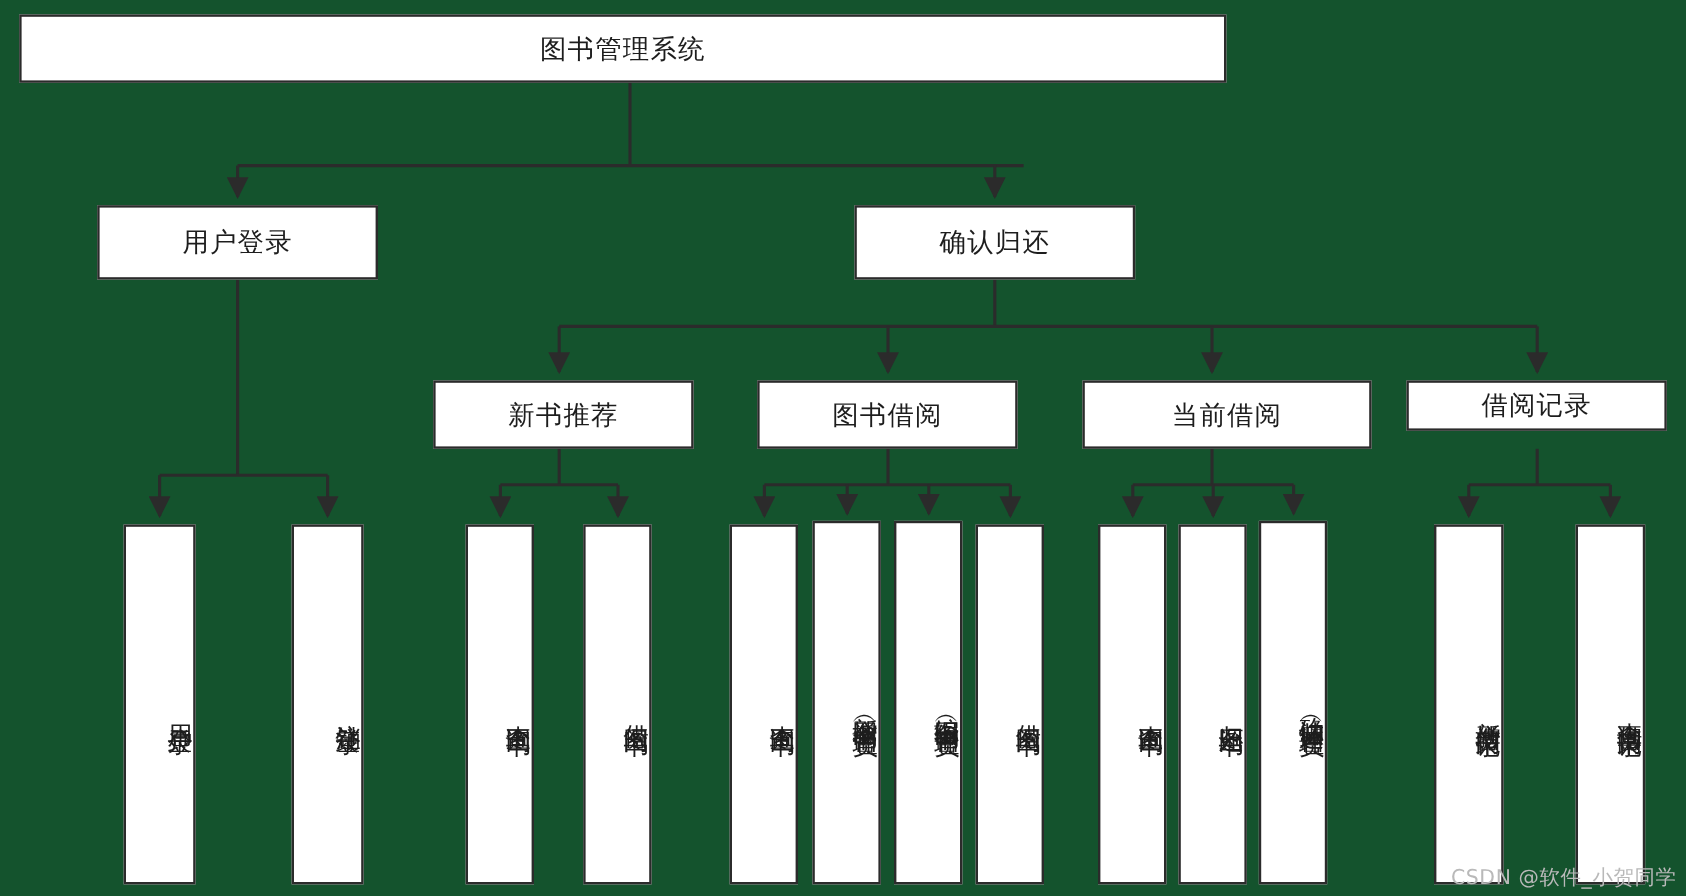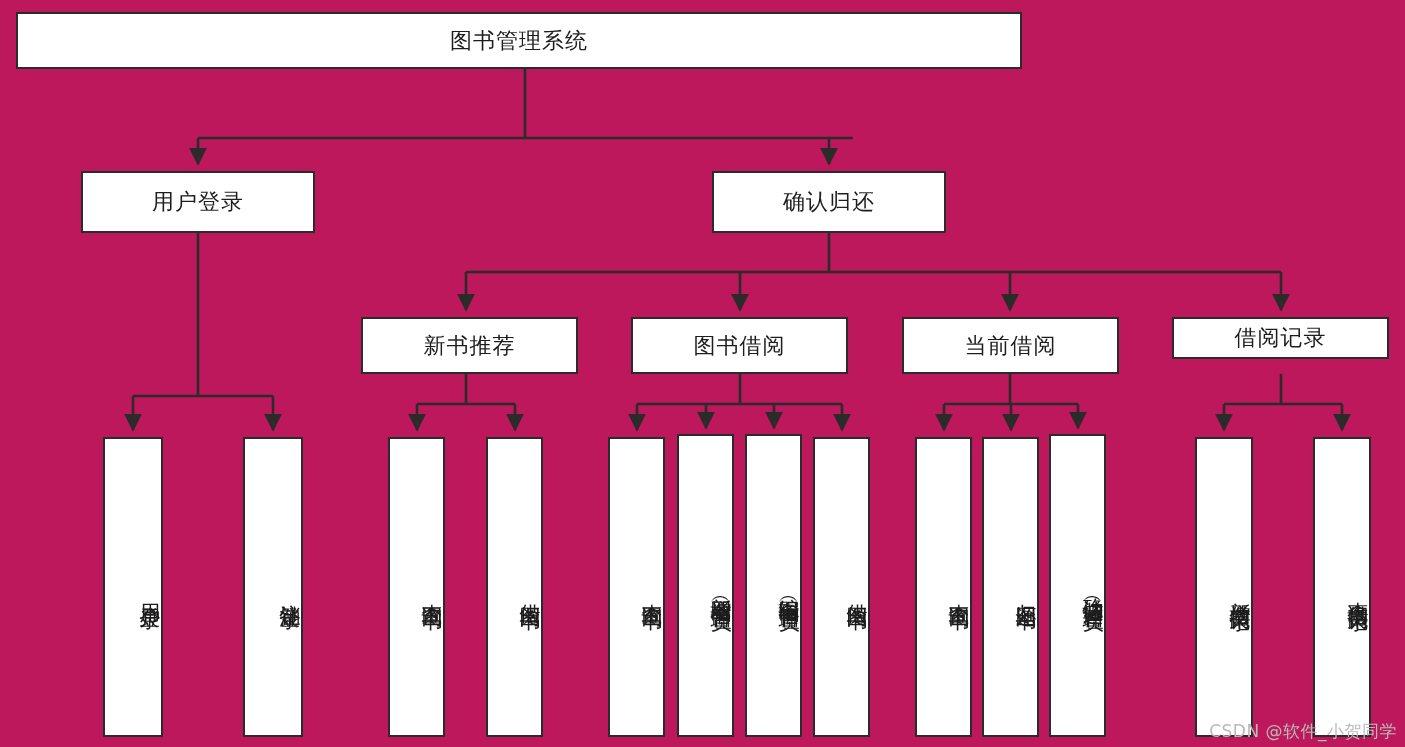--- a/index.html
+++ b/index.html
@@ -7,21 +7,21 @@
     padding: 0;
     background: #ffffff;
   }
   body {
     font-family: "DejaVu Sans", "Liberation Sans", sans-serif;
   }
   #canvas {
     position: relative;
     width: 1405px;
     height: 747px;
-    background: #be185d;
+    background: #14532d;
     overflow: hidden;
   }
   .node {
     position: absolute;
     box-sizing: border-box;
     border: 2.5px solid #2b2b2b;
     background: #ffffff;
     display: flex;
     align-items: center;
     justify-content: center;
@@ -152,21 +152,21 @@
   <div class="node horiz" style="left:712px; top:171px; width:234px; height:62px;">
     <span>确认归还</span>
   </div>
 
   <div class="node horiz" style="left:631px; top:317px; width:217px; height:57px;">
     <span>图书借阅</span>
   </div>
   <div class="node horiz" style="left:361px; top:317px; width:217px; height:57px;">
     <span>新书推荐</span>
   </div>
-  <div class="node horiz" style="left:902px; top:317px; width:217px; height:57px;">
+  <div class="node horiz" style="left:902px; top:317px; width:241px; height:57px;">
     <span>当前借阅</span>
   </div>
   <div class="node horiz" style="left:1172px; top:317px; width:217px; height:42px;">
     <span>借阅记录</span>
   </div>
 
   <div class="node vert" style="left:103px; top:437px; width:60px; height:300px;">
     <span class="vlabel">用户登录</span>
   </div>
   <div class="node vert" style="left:243px; top:437px; width:60px; height:300px;">

